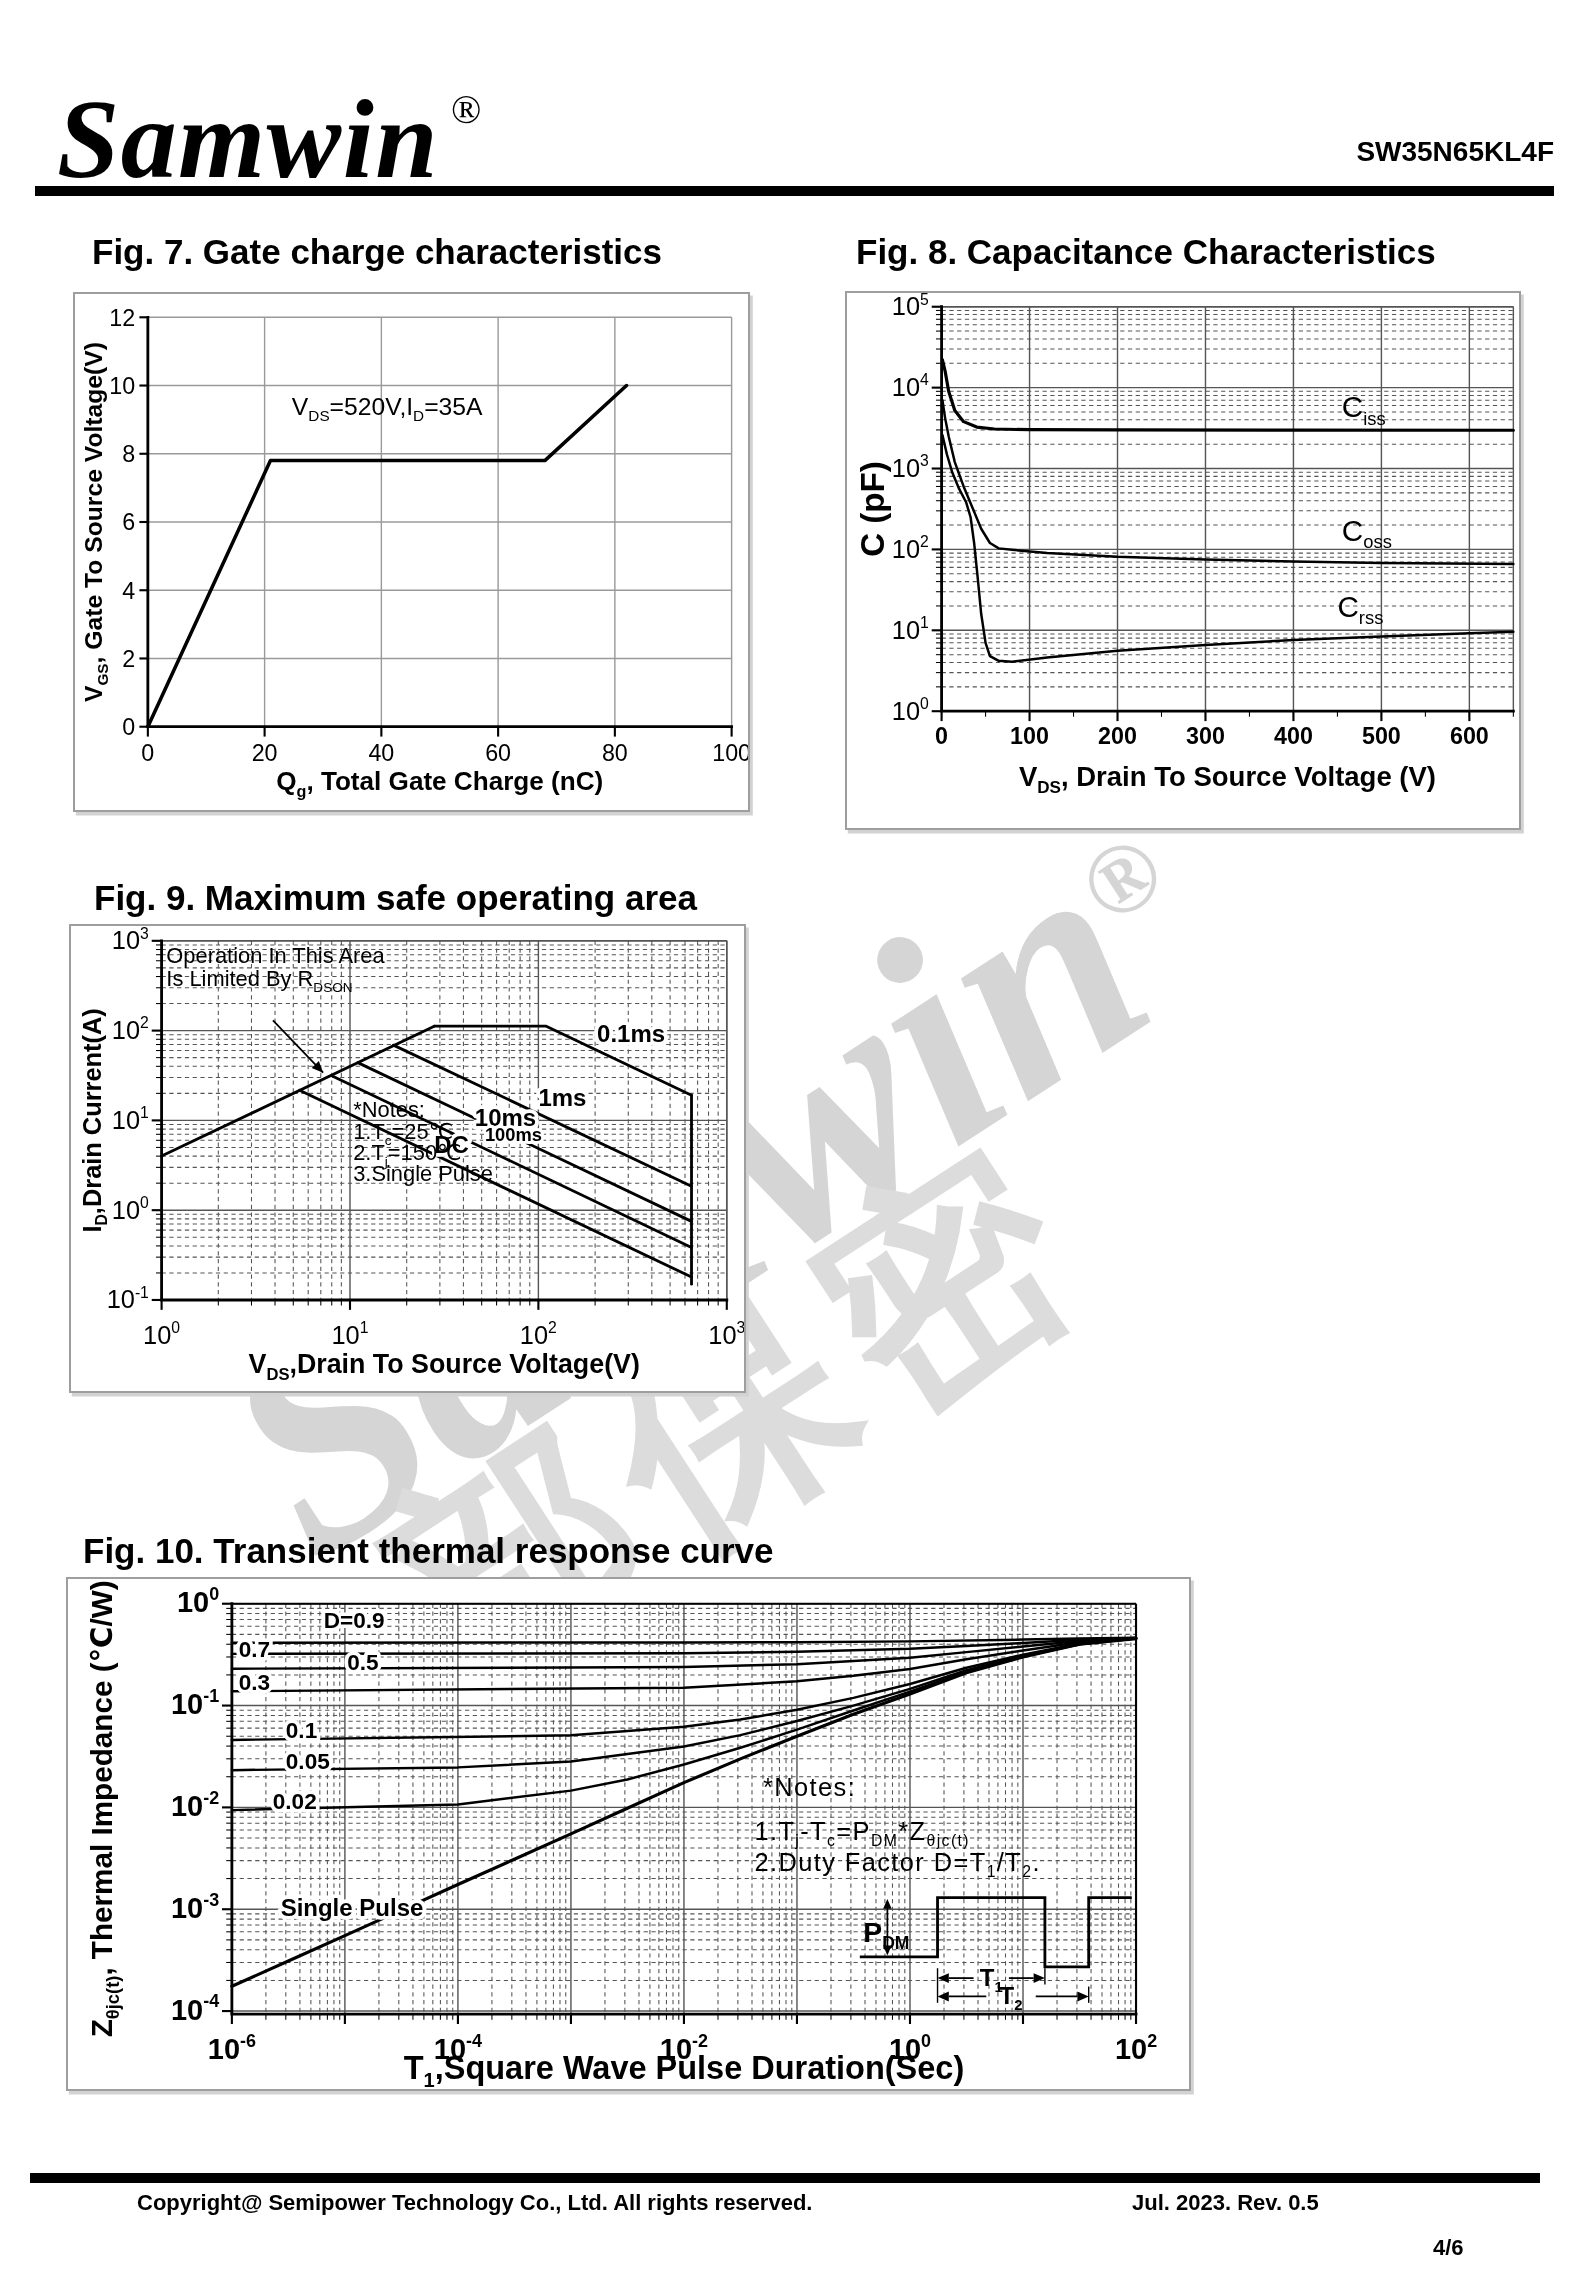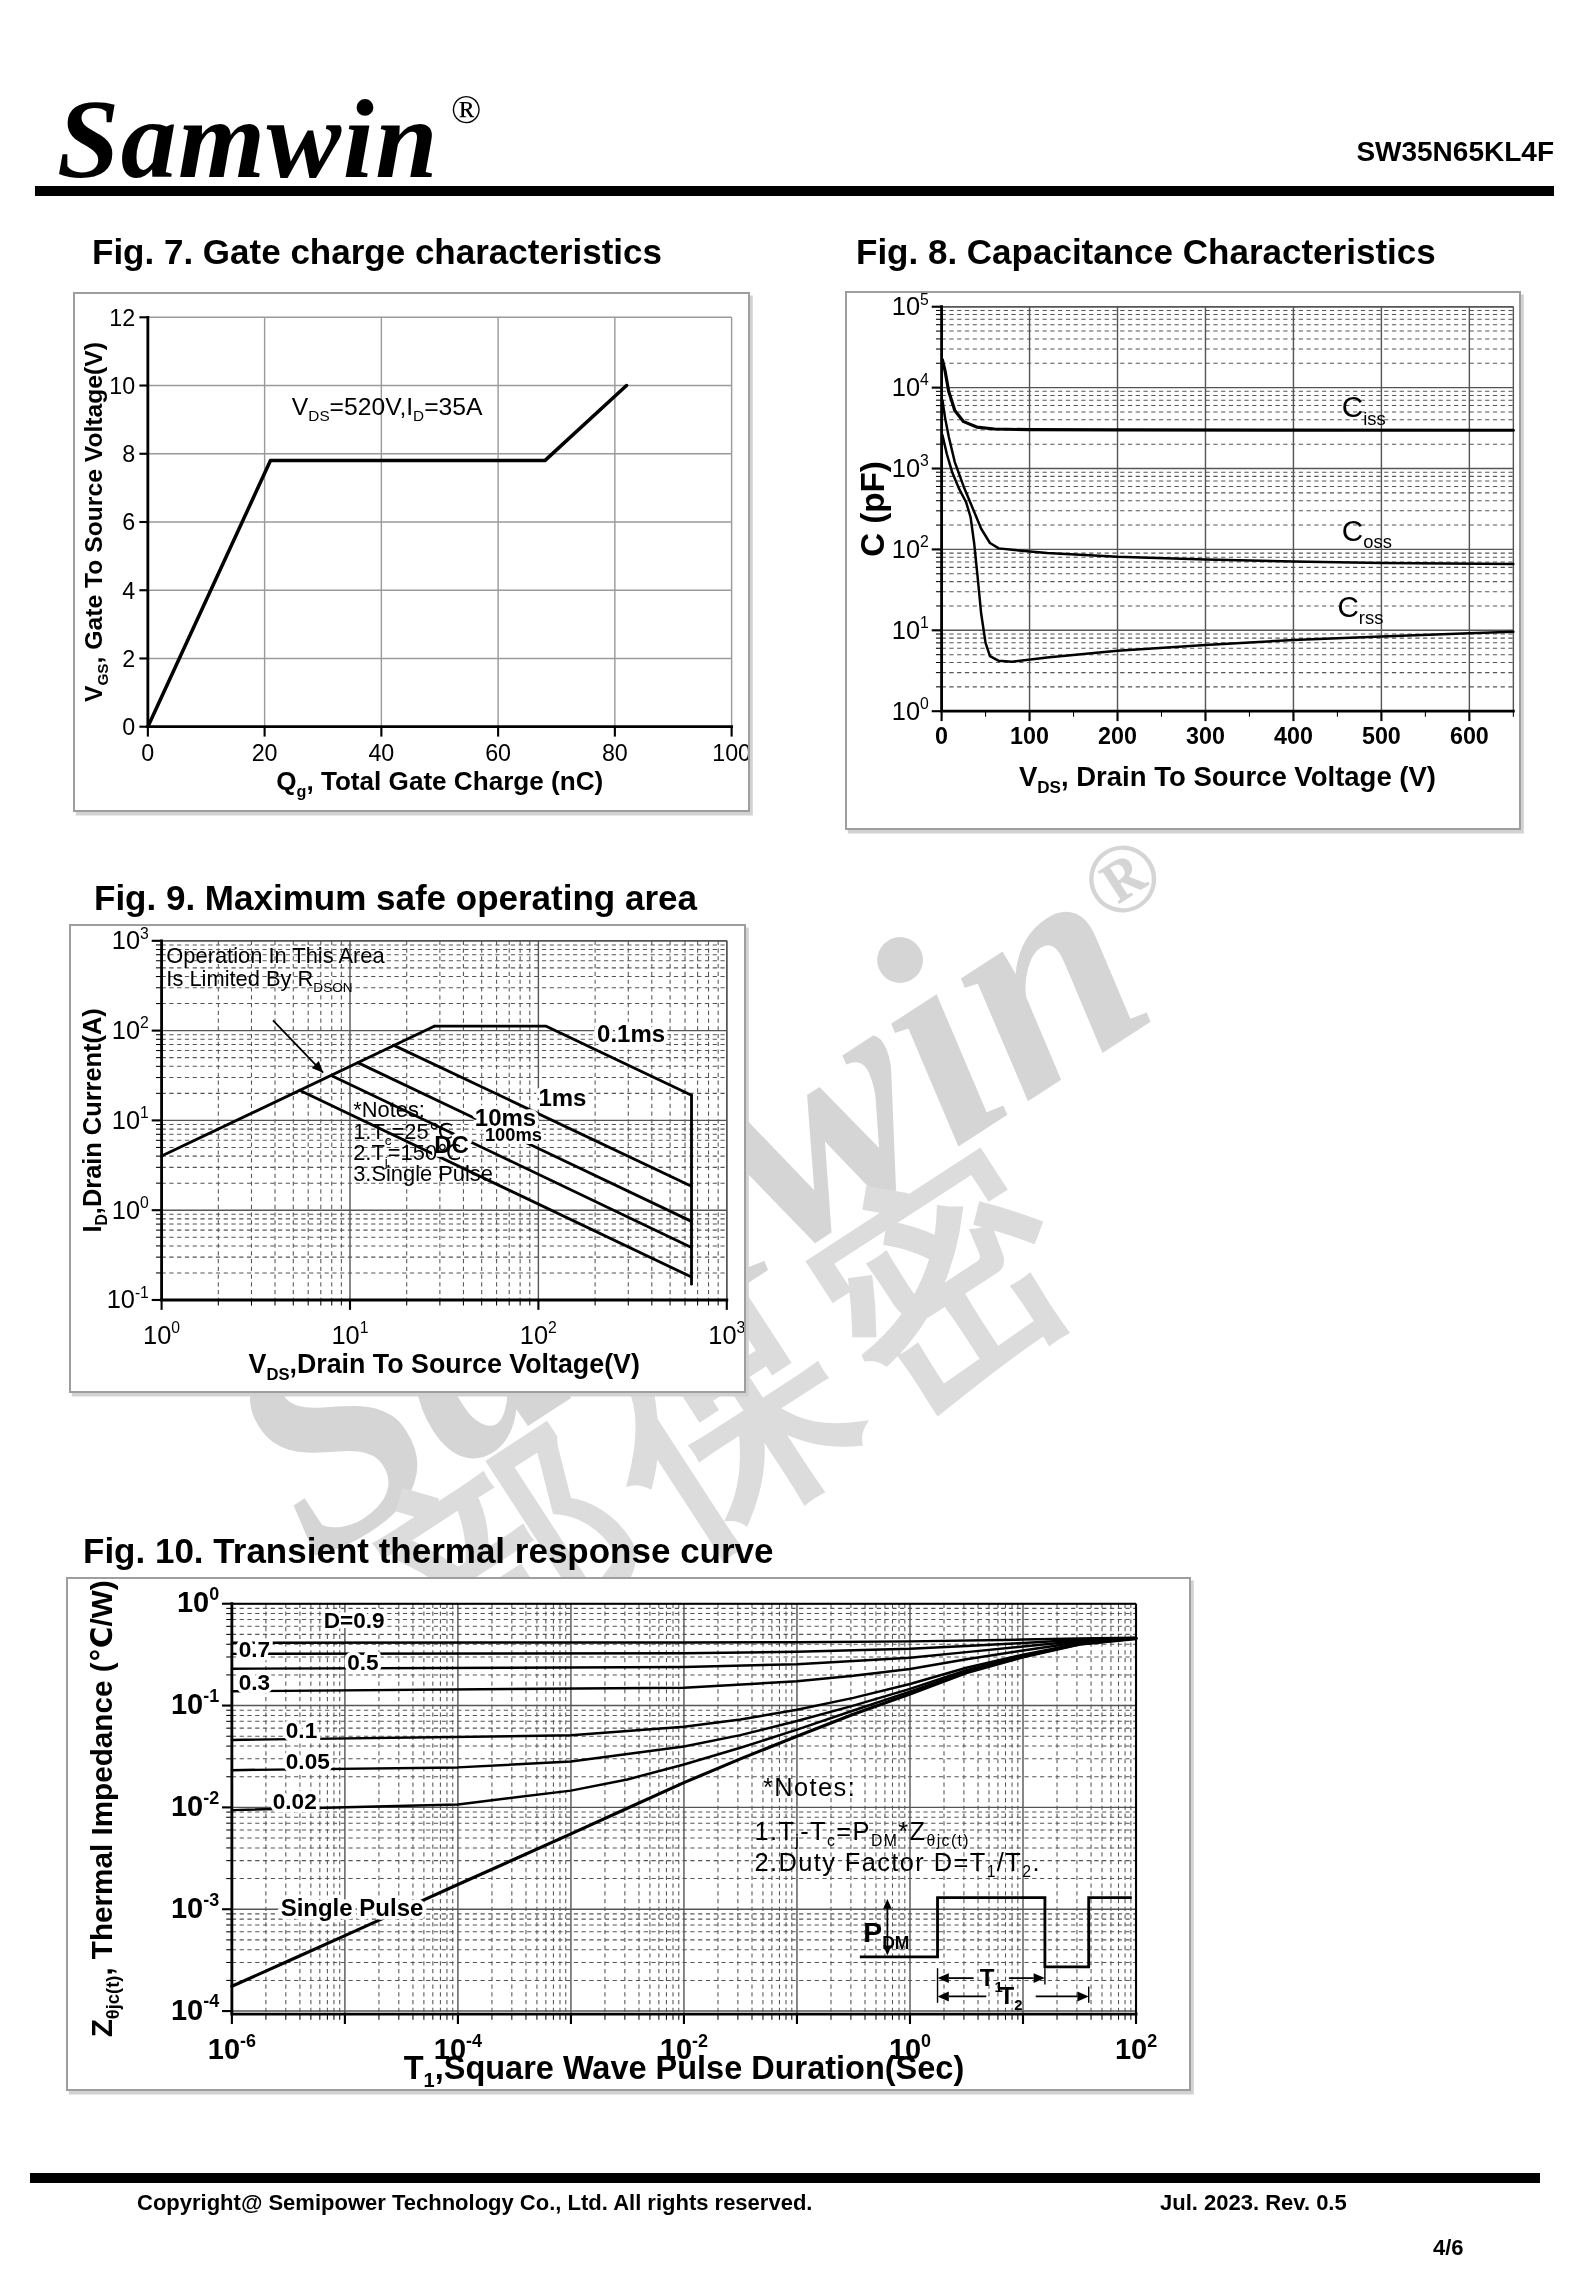--- a/index.html
+++ b/index.html
@@ -689,17 +689,17 @@
           <line x1="1370" y1="591" x2="1429" y2="591" stroke="#000" stroke-width="2.5"></line>
           <polygon points="1231,591 1247,584 1247,598" fill="#000"></polygon>
           <polygon points="1445,591 1429,598 1429,584" fill="#000"></polygon>
           <text x="1335" y="602" font-size="34" font-weight="700" text-anchor="middle"><tspan dy="0">T</tspan><tspan dy="8.5" font-size="21.08">2</tspan></text>
         </g>
       </svg>
   </div>
 
   <div class="abs frule"></div>
   <div class="abs ftext" style="left:96px;margin-left:41px;">Copyright@ Semipower Technology Co., Ltd. All rights reserved.</div>
-  <div class="abs ftext" style="left:1160px;">Jul. 2023. Rev. 0.5</div>
+  <div class="abs ftext" style="left:1132px;">Jul. 2023. Rev. 0.5</div>
   <div class="abs ftext" style="left:1433px;margin-top:45px;">4/6</div>
 
 </div>
 
 
 </body></html>

